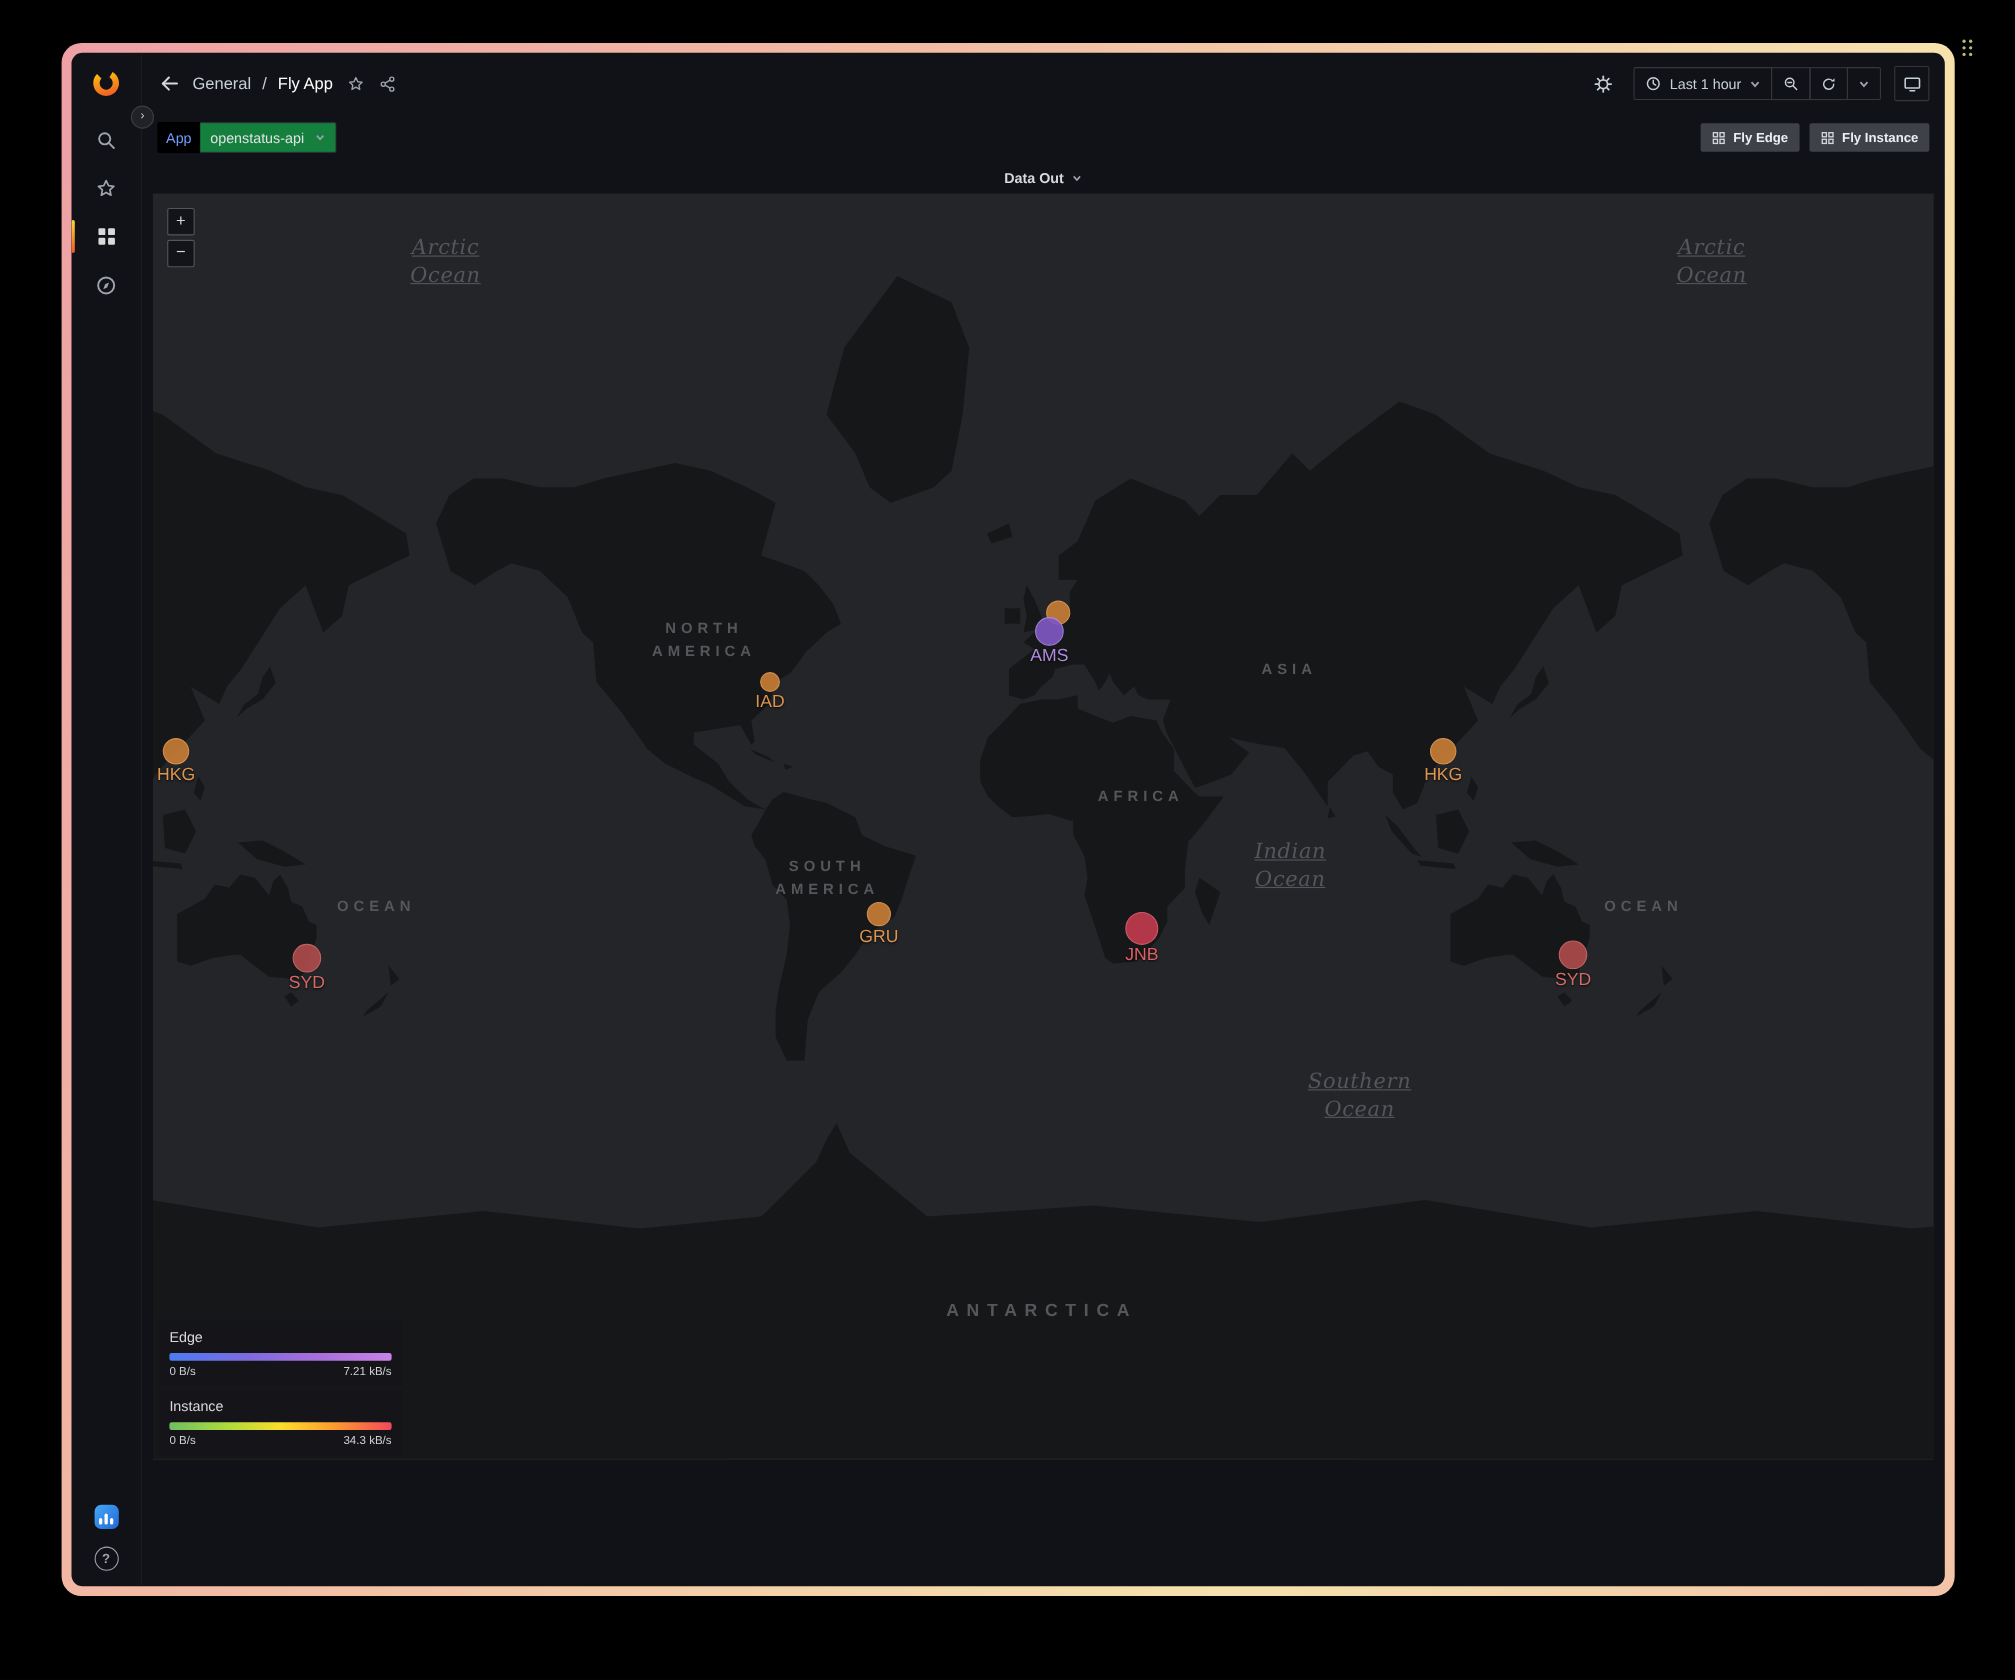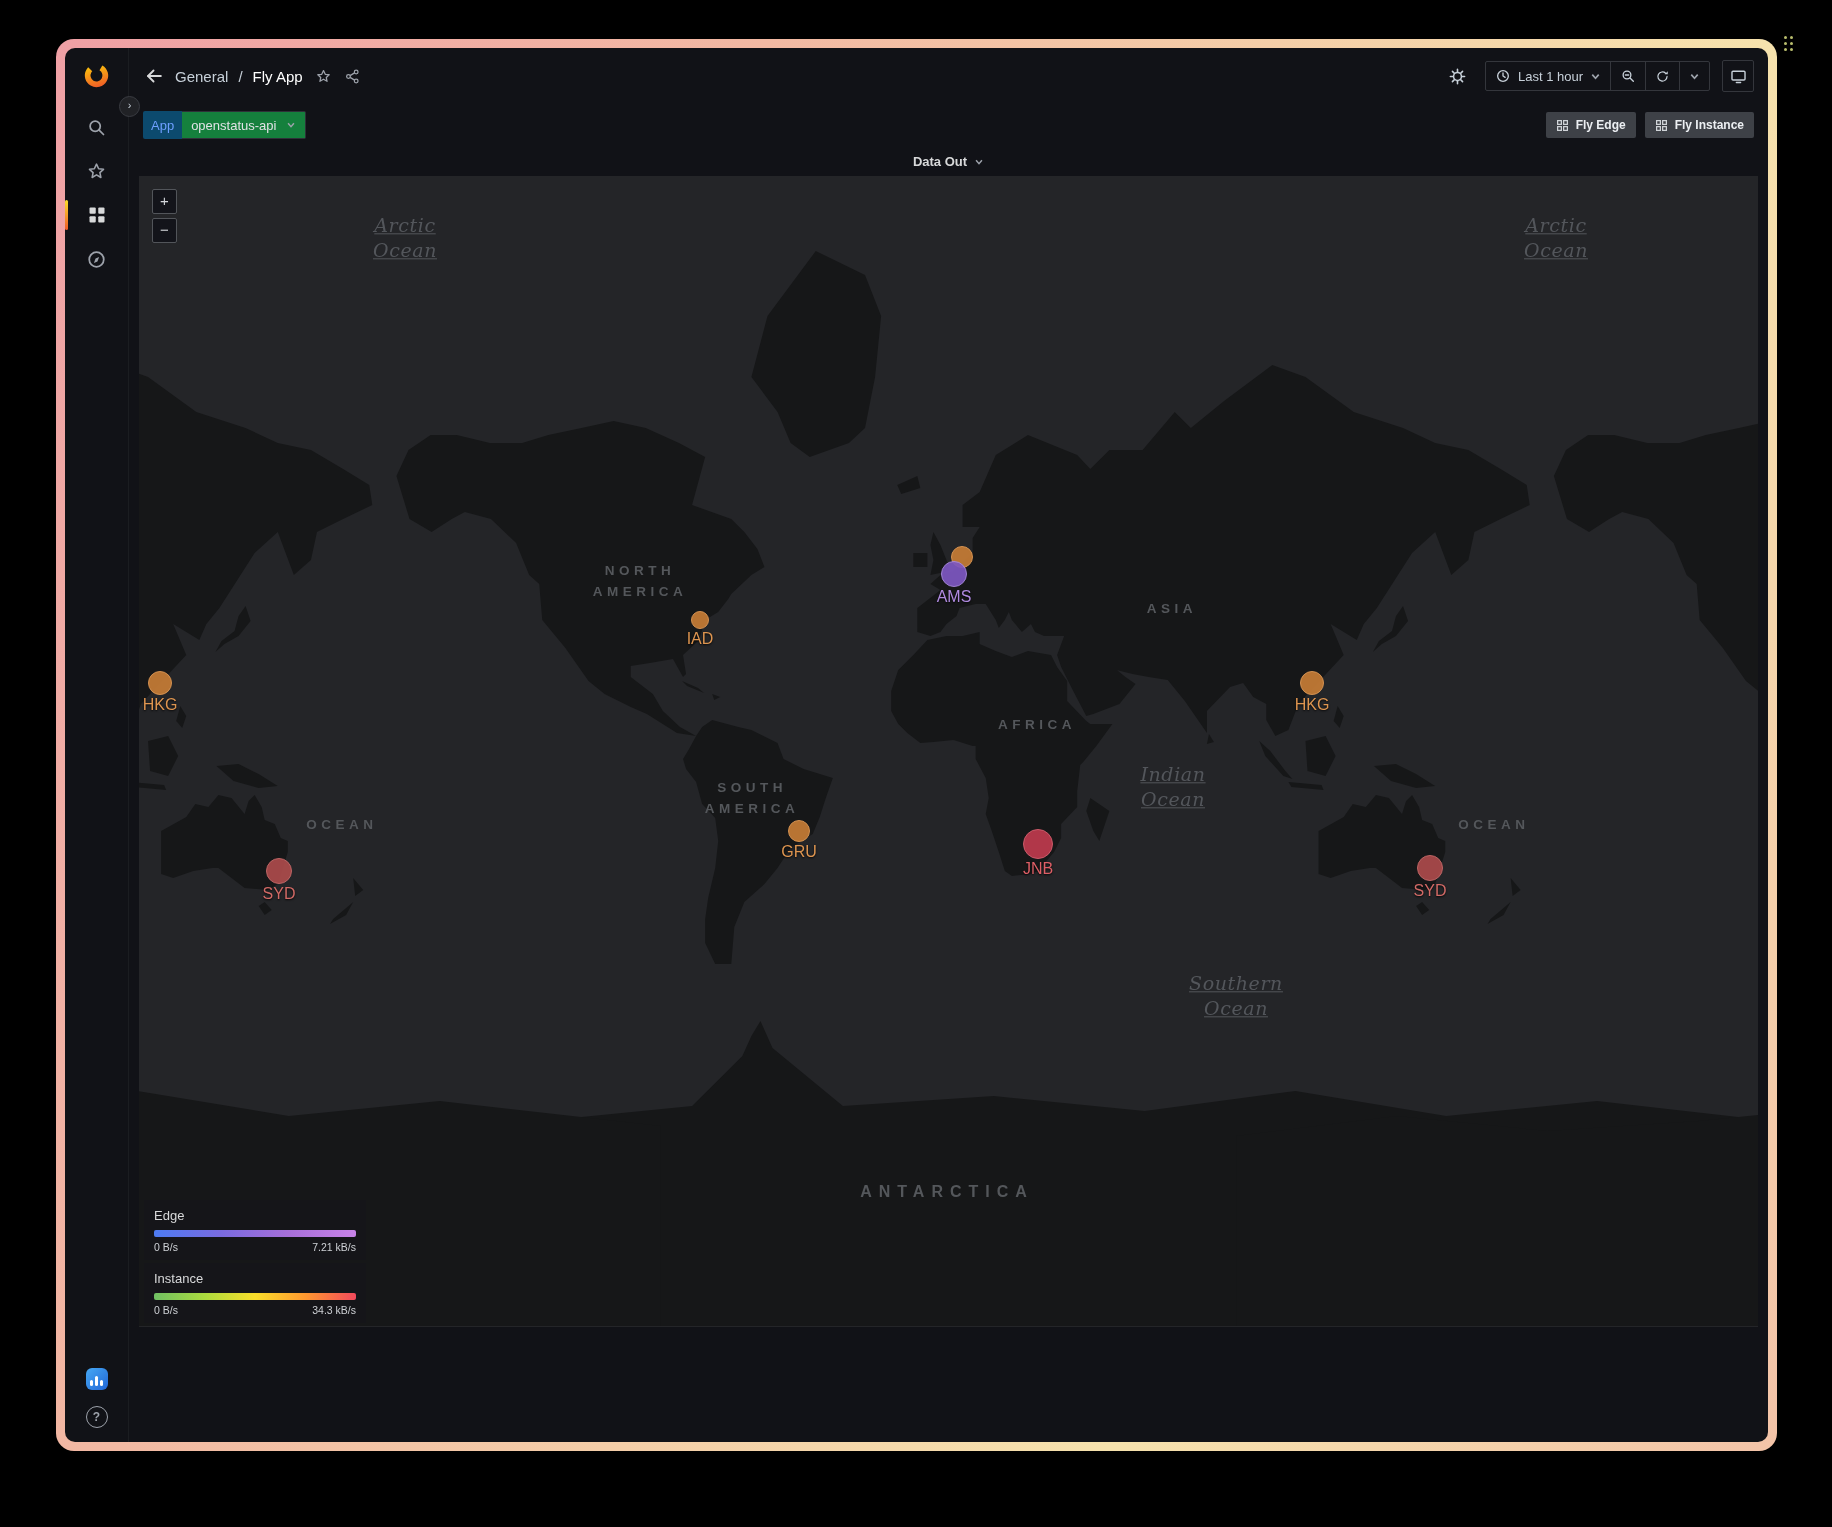--- a/index.html
+++ b/index.html
@@ -50,21 +50,21 @@
   .icon-btn{color:#c7d0d9;display:flex;align-items:center;justify-content:center;width:30px;height:30px;cursor:pointer;}
   .seg-group{display:flex;align-items:center;margin-left:12px;}
   .seg{display:flex;align-items:center;gap:7px;height:30px;padding:0 9px;border:1px solid #34363c;
     margin-left:-1px;color:#c7d0d9;font-size:13px;font-weight:500;cursor:pointer;background:transparent;box-sizing:border-box;}
   .seg:first-child{border-radius:2px 0 0 2px;margin-left:0;}
   .seg:last-child{border-radius:0 2px 2px 0;}
   .tv-btn{margin-left:12px;border:1px solid #34363c;border-radius:2px;}
 
   .subbar{height:42px;flex:0 0 42px;display:flex;align-items:center;justify-content:space-between;padding:0 14px;}
   .var-group{display:flex;align-items:center;cursor:pointer;}
-  .var-label{height:28px;display:flex;align-items:center;padding:0 8px;background:#0c4a6e;
+  .var-label{height:28px;display:flex;align-items:center;padding:0 8px;background:#000000;
     color:#6e9fff;font-size:13px;font-weight:500;border-radius:2px 0 0 2px;}
   .var-value{height:28px;display:flex;align-items:center;gap:10px;padding:0 9px;background:#15803d;
     border:1px solid #2e3138;border-left:none;color:#e0e2e5;font-size:13px;border-radius:0 2px 2px 0;box-sizing:border-box;}
   .caret{color:#9da2ab;}
   .dash-links{display:flex;gap:9px;}
   .dash-link{height:26px;display:flex;align-items:center;gap:7px;background:#3e4147;border-radius:2px;
     padding:0 10px;color:#eceff2;font-size:12px;font-weight:600;cursor:pointer;}
   .dash-link svg{color:#d4d7db;}
 
   .panel-header{height:30px;flex:0 0 30px;display:flex;align-items:center;justify-content:center;gap:7px;

